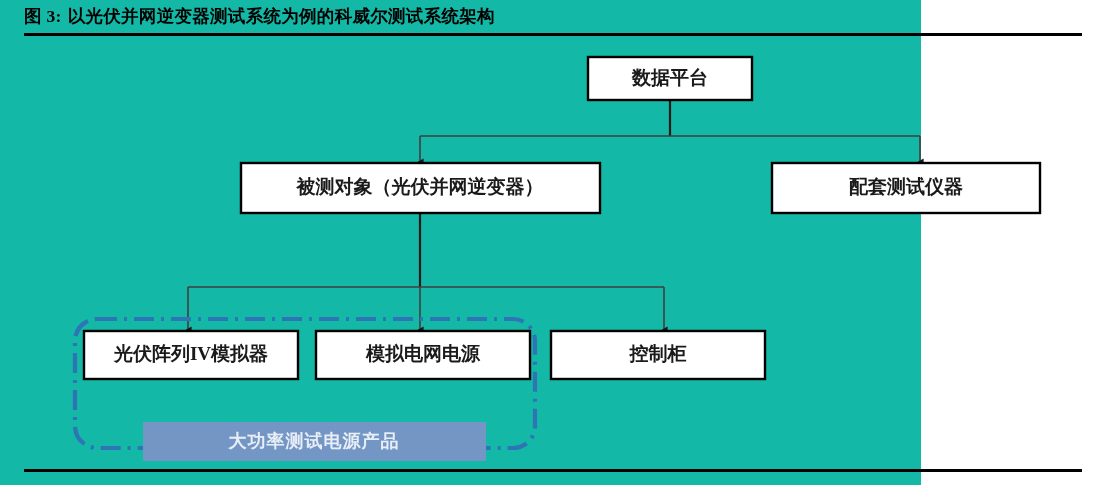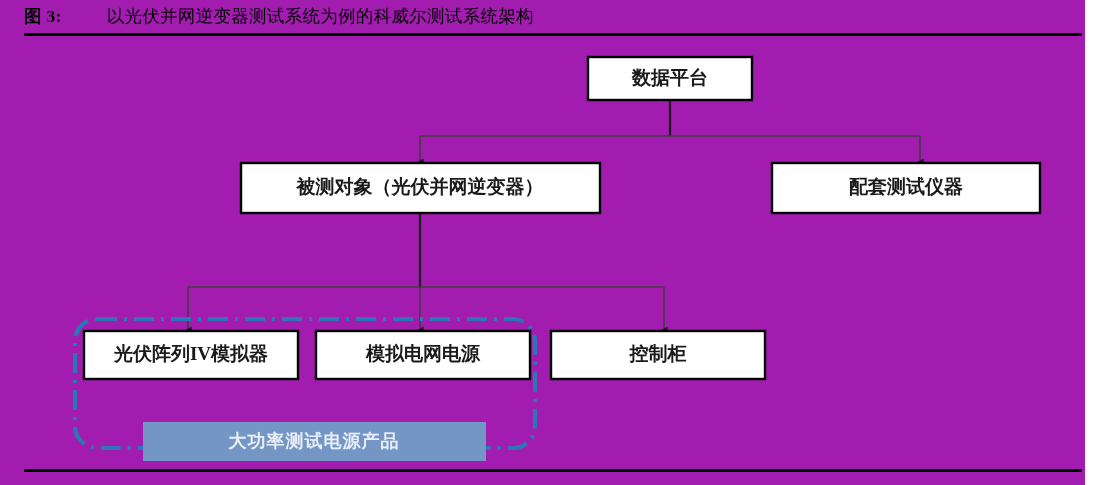--- a/index.html
+++ b/index.html
@@ -10,23 +10,23 @@
   body {
     width: 1105px;
     height: 485px;
     font-family: "Liberation Serif", "DejaVu Serif", serif;
     color: #000000;
     overflow: hidden;
     position: relative;
   }
   #page {
     position: relative;
-    width: 1085px;
+    width: 921px;
     height: 485px;
-    background: #a21caf;
+    background: #14b8a6;
   }
   
   .caption {
     position: absolute;
     left: 24px;
     top: 2px;
     width: 1060px;
     height: 28px;
     display: flex;
     align-items: center;
@@ -35,22 +35,21 @@
     font-weight: bold;
     font-size: 17.5px;
     letter-spacing: 0.3px;
     color: #000000;
   }
   .caption .cap-label {
     font-weight: bold;
     margin-right: 6px;
   }
   .caption .cap-text {
-    font-weight: normal;
-    margin-left: 39px;
+    font-weight: bold;
   }
   .rule {
     position: absolute;
     left: 24px;
     width: 1058px;
     background: #000000;
   }
   .rule-top { top: 33px; height: 3px; }
   .rule-bottom { top: 469px; height: 3px; }
 

